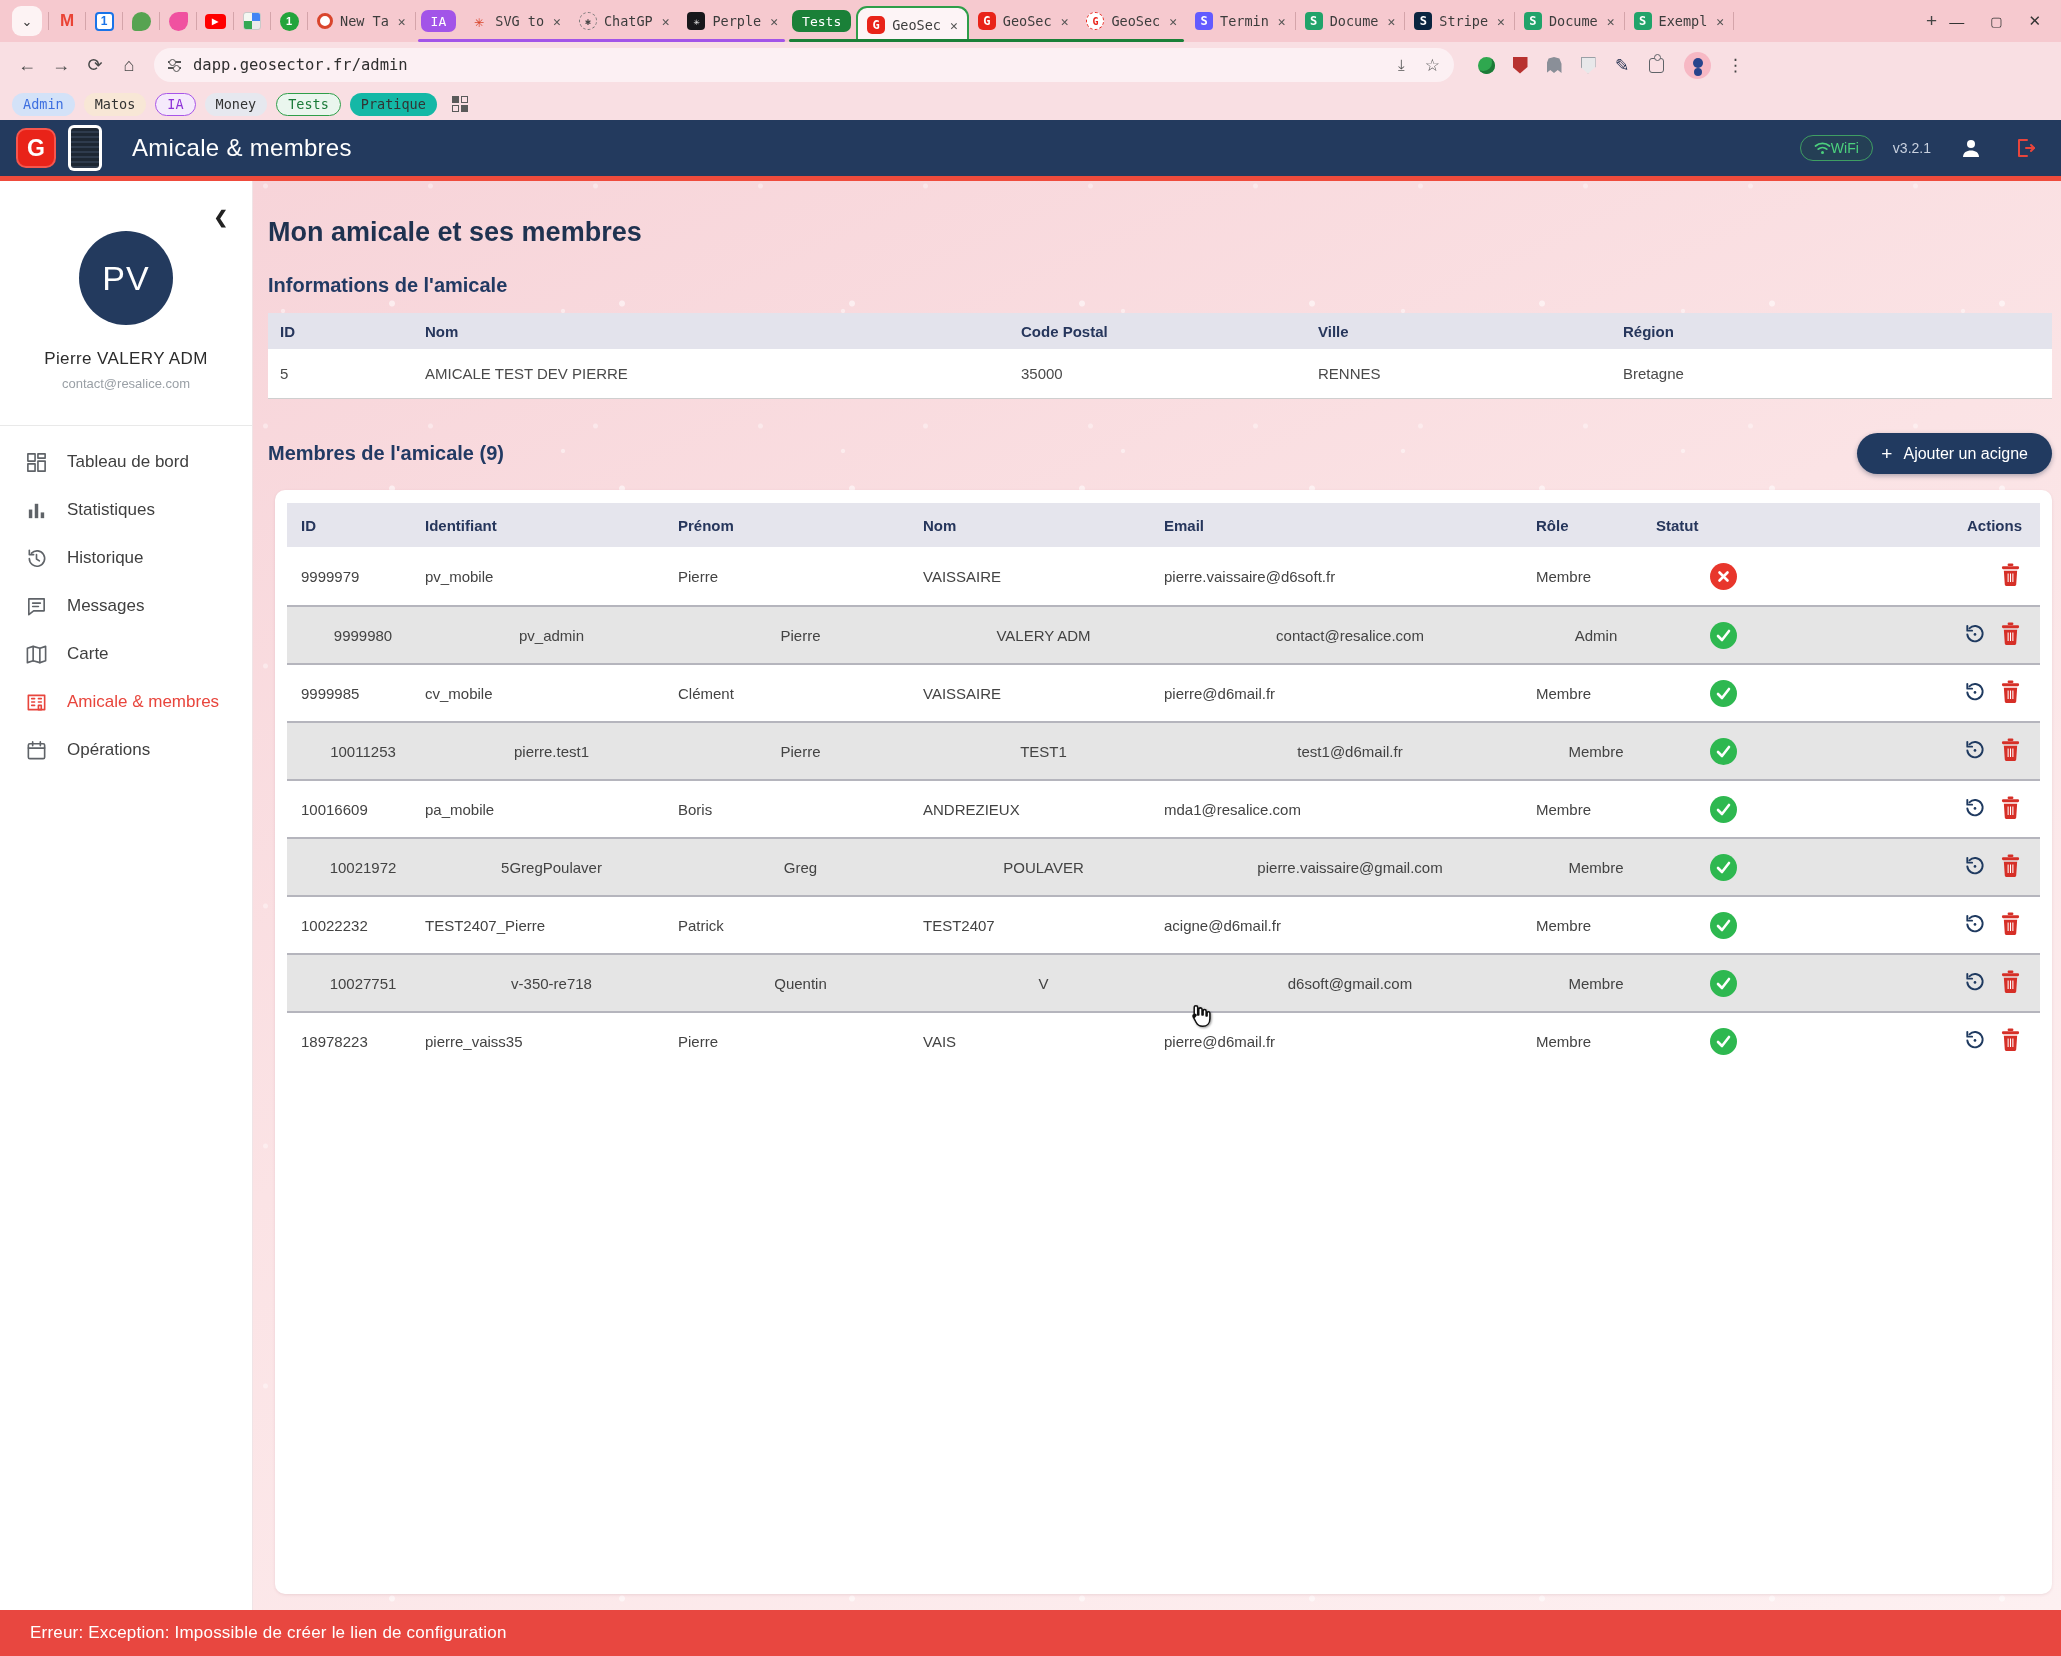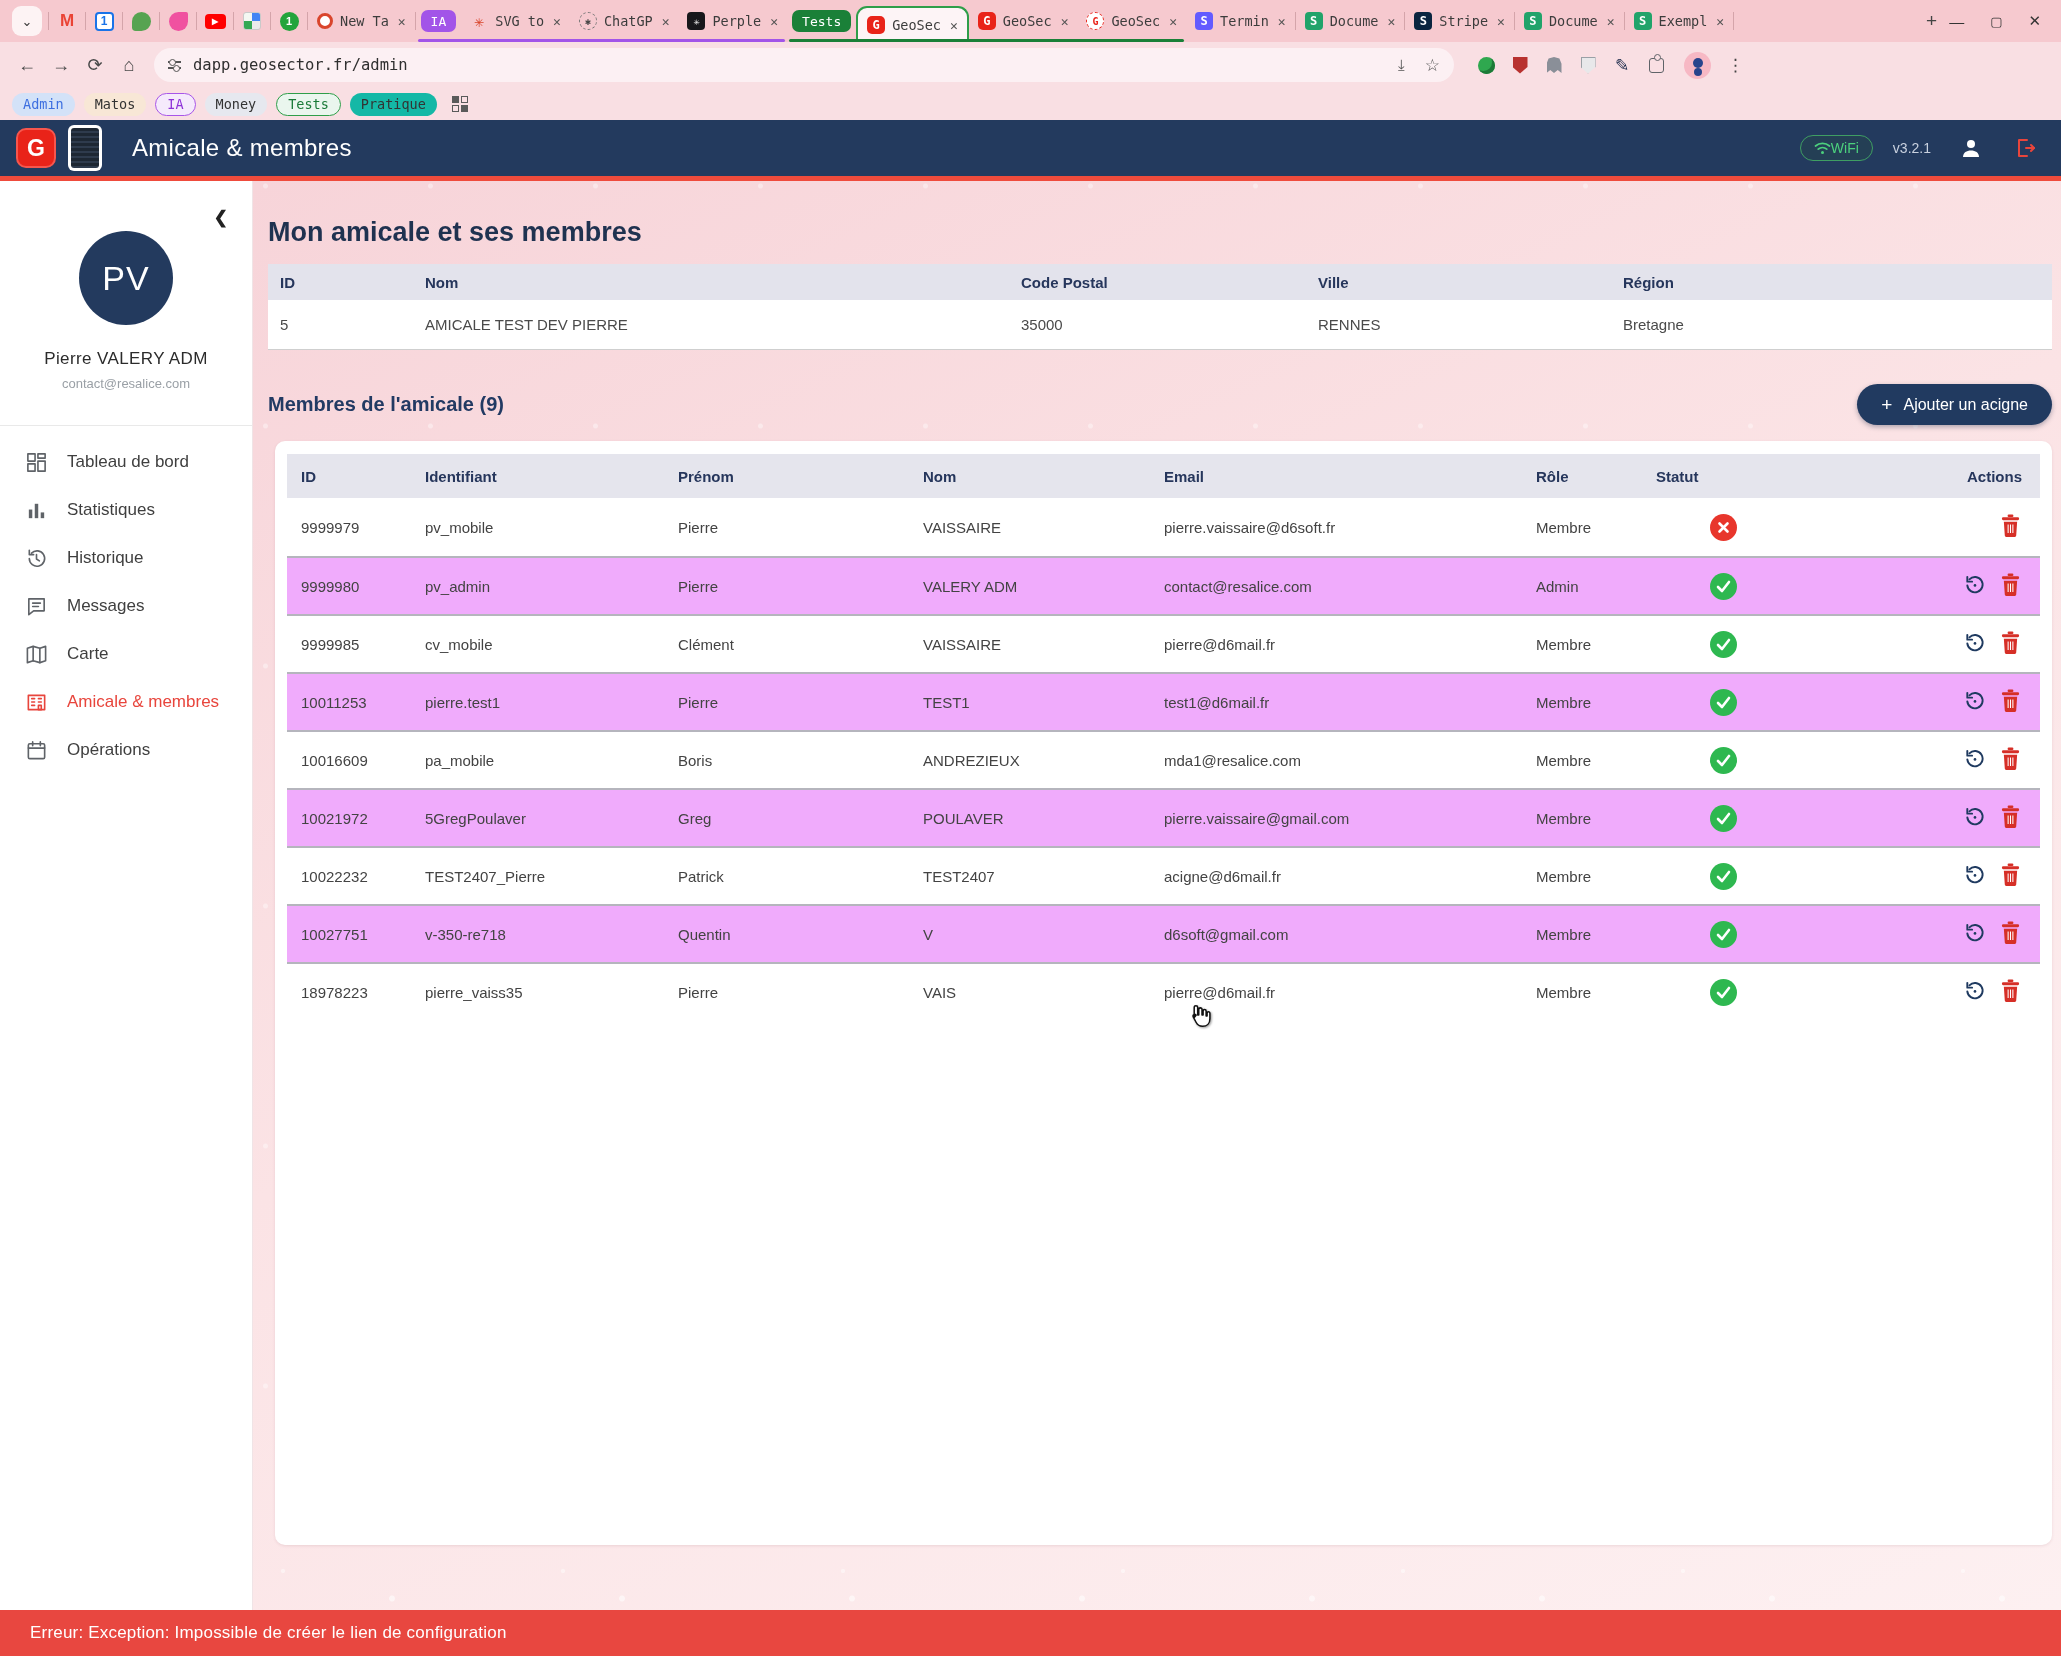--- a/index.html
+++ b/index.html
@@ -123,21 +123,21 @@
 
   .members-head { display:flex; align-items:center; justify-content:space-between; margin-top:34px; }
   .add-btn { background:#213a60; color:#fff; border:none; border-radius:21px; height:41px; padding:0 24px; font-size:16px; display:flex; align-items:center; gap:11px; font-family:"Liberation Sans", sans-serif; box-shadow:0 2px 5px rgba(30,40,70,.35); }
   .add-btn .plus { font-size:19px; font-weight:400; }
 
   .members-card { margin-top:16px; margin-left:7px; background:#fff; border-radius:10px; height:1104px; padding:13px 12px 0; box-shadow:0 1px 3px rgba(120,60,70,.12); }
   .m-head, .m-row { display:grid; grid-template-columns:124px 253px 245px 241px 372px 120px 190px 1fr; align-items:center; padding:0 14px; }
   .m-head { background:#e5e5ed; height:44px; font-size:15px; color:#26365c; font-weight:600; }
   .m-head .h-actions { text-align:right; padding-right:4px; }
   .m-row { height:58px; font-size:15px; color:#434343; background:#fff; }
-  .m-row.alt { background:#f0abfc; }
+  .m-row.alt { background:#e5e5e5;text-align:center; }
   .m-row + .m-row { border-top:2px solid #b5b5bd; }
   .status-ico { width:27px; height:27px; border-radius:50%; display:flex; align-items:center; justify-content:center; margin-left:54px; }
   .status-ico.ok { background:#2eb850; }
   .status-ico.ko { background:#e8362c; }
   .actions-cell { display:flex; align-items:center; justify-content:flex-end; gap:15px; padding-right:6px; }
 
   .error-bar { position:absolute; left:0; right:0; bottom:0; height:46px; background:#e84740; color:#fff; font-size:17px; display:flex; align-items:center; padding-left:30px; letter-spacing:.2px; }
 
   .cursor { position:absolute; left:1185px; top:1003px; width:26px; height:26px; z-index:50; filter:drop-shadow(1px 1px 1px rgba(0,0,0,.4)); }
 </style>
@@ -423,20 +423,21 @@
             </svg>
           </span>
           <span>Opérations</span>
         </div>
       </div>
   </div>
 
   <div class="main">
     <div class="page-title">Mon amicale et ses membres</div>
 
+    <div class="section-title info-title">Informations de l'amicale</div>
     <div class="info-table">
       <div class="t1-head" id="t1-head">
           <span>ID</span>
           <span>Nom</span>
           <span>Code Postal</span>
           <span>Ville</span>
           <span>Région</span>
         </div>
       <div class="t1-row" id="t1-row">
           <span>5</span>

